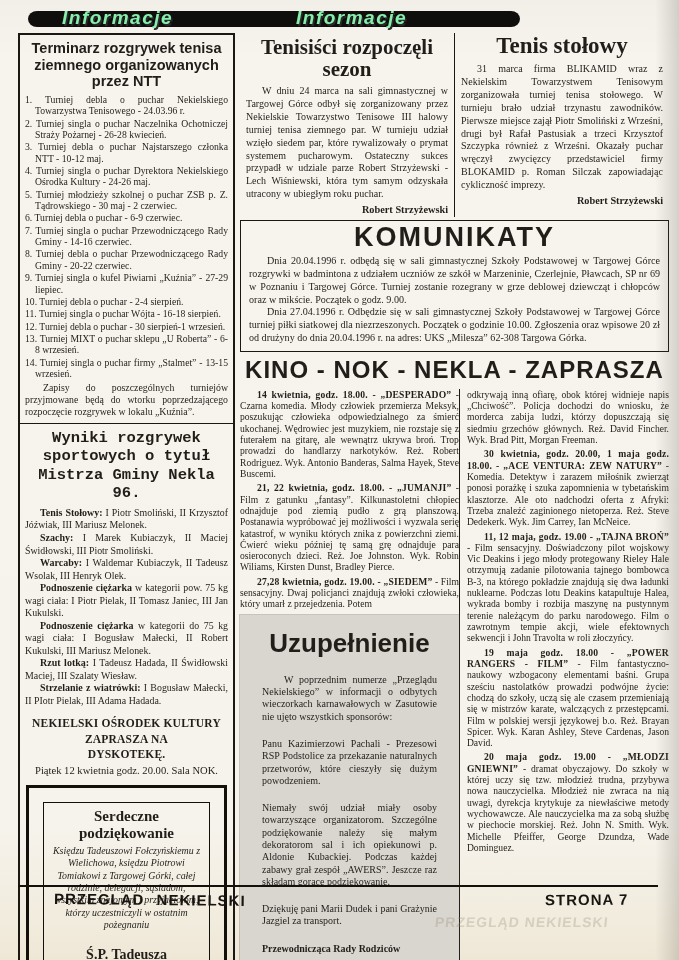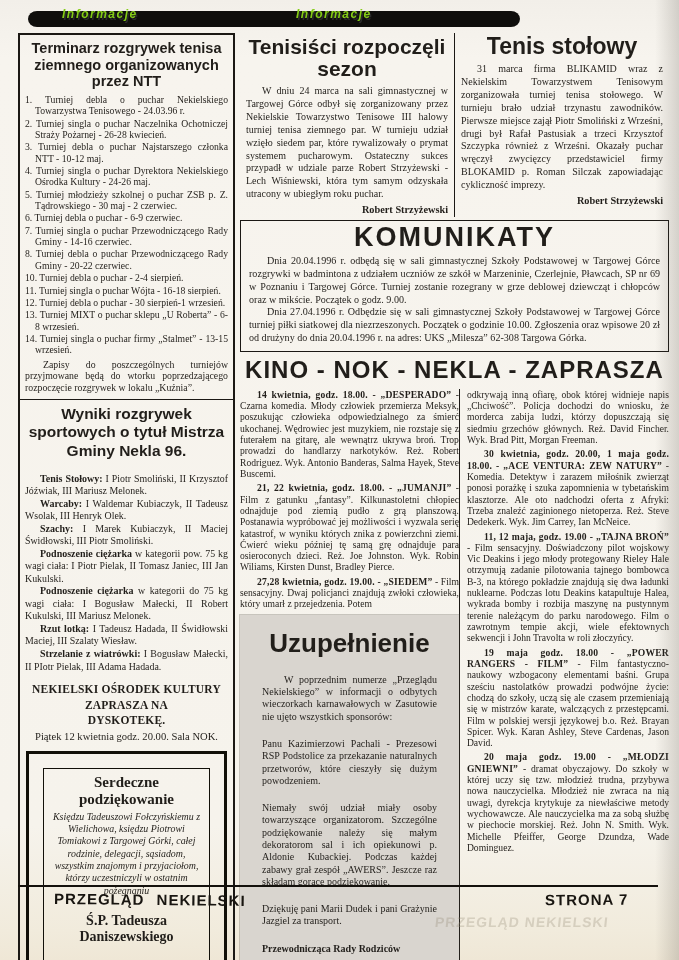--- a/index.html
+++ b/index.html
@@ -6,51 +6,51 @@
   .page{
     position:relative;width:679px;height:960px;margin:0 auto;overflow:hidden;
     background:linear-gradient(180deg,#f2efe9 0%,#f7f4ee 6%,#f6f3ec 86%,#f1ebdc 97%,#efe7d6 100%);
     font-family:"Liberation Serif", serif;color:#211e1a;
   }
   .page::after{content:"";position:absolute;top:0;right:0;width:24px;height:100%;
     background:linear-gradient(to right,rgba(90,85,78,0) 0%,rgba(90,85,78,.22) 100%);pointer-events:none;}
   
   .banner{position:absolute;top:11px;left:28px;width:492px;height:16px;background:#0f0e0c;border-radius:9px/8px;}
   .banner-word{position:absolute;top:-4px;font-family:"Liberation Sans",sans-serif;font-weight:bold;font-style:italic;
-    font-size:12px;color:#84cc16;letter-spacing:1.5px;text-shadow:1.5px 1.5px 0 #2a2a2a;}
+    font-size:19px;color:#86efac;letter-spacing:1.5px;text-shadow:1.5px 1.5px 0 #2a2a2a;}
   .banner-word.w1{left:34px;} .banner-word.w2{left:268px;}
   
   .content{position:absolute;top:33px;left:18px;right:10px;display:flex;gap:5px;align-items:flex-start;}
   .left-col{width:203px;flex:none;border:2px solid #1b1814;padding:3px 5px 6px;}
   .right-col{flex:1;min-width:0;}
   
   .t-title{font-family:"Liberation Sans",sans-serif;font-weight:bold;font-size:14.5px;line-height:1.15;
     text-align:center;margin:2px 2px 4px;}
   .t-item{font-size:9.7px;line-height:1.17;text-align:justify;padding-left:10px;text-indent:-10px;margin:1px 0;}
   .t-note{font-size:9.8px;line-height:1.2;text-align:justify;text-indent:18px;margin:3px 0 0;}
   .sep{border:0;border-top:1.5px solid #1b1814;margin:5px -5px;}
-  .w-title{font-family:Liberation Sans, sans-serif;font-weight:bold;font-size:15.5px;line-height:1.2;
-    text-align:center;margin:3px 0 12px;}
+  .w-title{font-family:Liberation Mono, monospace;font-weight:bold;font-size:15.5px;line-height:1.2;
+    text-align:center;margin:3px 0 4px;}
   .res{font-size:9.9px;line-height:1.26;text-align:justify;text-indent:15px;margin:0;}
   .res b{font-size:10px;}
   .dysk{text-align:center;margin-top:9px;}
   .dysk-title{font-weight:bold;font-size:11.5px;line-height:1.35;white-space:pre-line;margin:0;letter-spacing:.2px;}
   .dysk-detail{font-size:10.6px;margin:2px 0 0;}
   .pod-box{margin:9px 1px 0;border:3px solid #121009;padding:14px;}
   .pod-inner{border:1px solid #121009;padding:4px 6px 6px;text-align:center;}
   .pod-title{font-weight:bold;font-size:15px;margin:1px 0 3px;}
   .pod-text{font-size:9.9px;line-height:1.25;margin:0;font-style:italic;}
   .pod-name{font-weight:bold;font-size:14px;margin:16px 0;}
   .pod-thanks{font-weight:bold;font-size:11px;letter-spacing:.4px;margin:2px 0 0;}
   .pod-sig{font-size:10px;margin:1px 0 0;}
   
   .articles-row{display:flex;}
   .article{flex:1;min-width:0;padding:0 6px 2px;}
   .article + .article{border-left:1.5px solid #1b1814;}
-  .a-title{font-family:Liberation Sans, sans-serif;font-weight:bold;text-align:center;margin:0 0 5px;line-height:1.05;}
+  .a-title{font-family:Liberation Serif, serif;font-weight:bold;text-align:center;margin:0 0 5px;line-height:1.05;}
   .a-title.t1{font-size:21px;margin-top:3px;}
   .a-title.t2{font-size:23px;margin-top:1px;}
   .a-body{font-size:10px;line-height:1.29;text-align:justify;text-indent:16px;margin:0;}
   .byline{text-align:right;font-weight:bold;font-size:10.3px;margin:3px 0 0;}
   
   .kom{border:1.5px solid #1b1814;margin-top:3px;padding:0 8px 6px;}
   .kom-title{text-align:center;font-family:"Liberation Sans",sans-serif;font-weight:bold;font-size:27px;
     letter-spacing:2px;margin:1px 0 2px;}
   .kom p{font-size:10.1px;line-height:1.27;text-align:justify;text-indent:18px;margin:0;}
   
@@ -95,35 +95,36 @@
       <section>
         <h2 class="t-title">Terminarz rozgrywek tenisa ziemnego organizowanych przez NTT</h2>
         <div class="t-item">1. Turniej debla o puchar Nekielskiego Towarzystwa Tenisowego - 24.03.96 r.</div>
         <div class="t-item">2. Turniej singla o puchar Naczelnika Ochotniczej Straży Pożarnej - 26-28 kwiecień.</div>
         <div class="t-item">3. Turniej debla o puchar Najstarszego członka NTT - 10-12 maj.</div>
         <div class="t-item">4. Turniej singla o puchar Dyrektora Nekielskiego Ośrodka Kultury - 24-26 maj.</div>
         <div class="t-item">5. Turniej młodzieży szkolnej o puchar ZSB p. Z. Tądrowskiego - 30 maj - 2 czerwiec.</div>
         <div class="t-item">6. Turniej debla o puchar - 6-9 czerwiec.</div>
         <div class="t-item">7. Turniej singla o puchar Przewodniczącego Rady Gminy - 14-16 czerwiec.</div>
         <div class="t-item">8. Turniej debla o puchar Przewodniczącego Rady Gminy - 20-22 czerwiec.</div>
+        <div class="t-item">9. Turniej singla o kufel Piwiarni „Kuźnia” - 27-29 liepiec.</div>
         <div class="t-item">10. Turniej debla o puchar - 2-4 sierpień.</div>
         <div class="t-item">11. Turniej singla o puchar Wójta - 16-18 sierpień.</div>
         <div class="t-item">12. Turniej debla o puchar - 30 sierpień-1 wrzesień.</div>
         <div class="t-item">13. Turniej MIXT o puchar sklepu „U Roberta” - 6-8 wrzesień.</div>
         <div class="t-item">14. Turniej singla o puchar firmy „Stalmet” - 13-15 wrzesień.</div>
         <p class="t-note">Zapisy do poszczególnych turniejów przyjmowane będą do wtorku poprzedzającego rozpoczęcie rozgrywek w lokalu „Kuźnia”.</p>
       </section>
 
       <hr class="sep">
 
       <section>
         <h2 class="w-title">Wyniki rozgrywek sportowych o tytuł Mistrza Gminy Nekla 96.</h2>
         <p class="res"><b>Tenis Stołowy:</b> <span>I Piotr Smoliński, II Krzysztof Jóźwiak, III Mariusz Melonek.</span></p>
+        <p class="res"><b>Szachy:</b> <span>I Marek Kubiaczyk, II Maciej Świdłowski, III Piotr Smoliński.</span></p>
         <p class="res"><b>Warcaby:</b> <span>I Waldemar Kubiaczyk, II Tadeusz Wsolak, III Henryk Olek.</span></p>
-        <p class="res"><b>Szachy:</b> <span>I Marek Kubiaczyk, II Maciej Świdłowski, III Piotr Smoliński.</span></p>
         <p class="res"><b>Podnoszenie ciężarka</b> <span>w kategorii pow. 75 kg wagi ciała: I Piotr Pielak, II Tomasz Janiec, III Jan Kukulski.</span></p>
         <p class="res"><b>Podnoszenie ciężarka</b> <span>w kategorii do 75 kg wagi ciała: I Bogusław Małecki, II Robert Kukulski, III Mariusz Melonek.</span></p>
         <p class="res"><b>Rzut lotką:</b> <span>I Tadeusz Hadada, II Świdłowski Maciej, III Szalaty Wiesław.</span></p>
         <p class="res"><b>Strzelanie z wiatrówki:</b> <span>I Bogusław Małecki, II PIotr Pielak, III Adama Hadada.</span></p>
       </section>
 
       <section class="dysk">
         <p class="dysk-title">NEKIELSKI OŚRODEK KULTURY
 ZAPRASZA NA
 DYSKOTEKĘ.</p>

